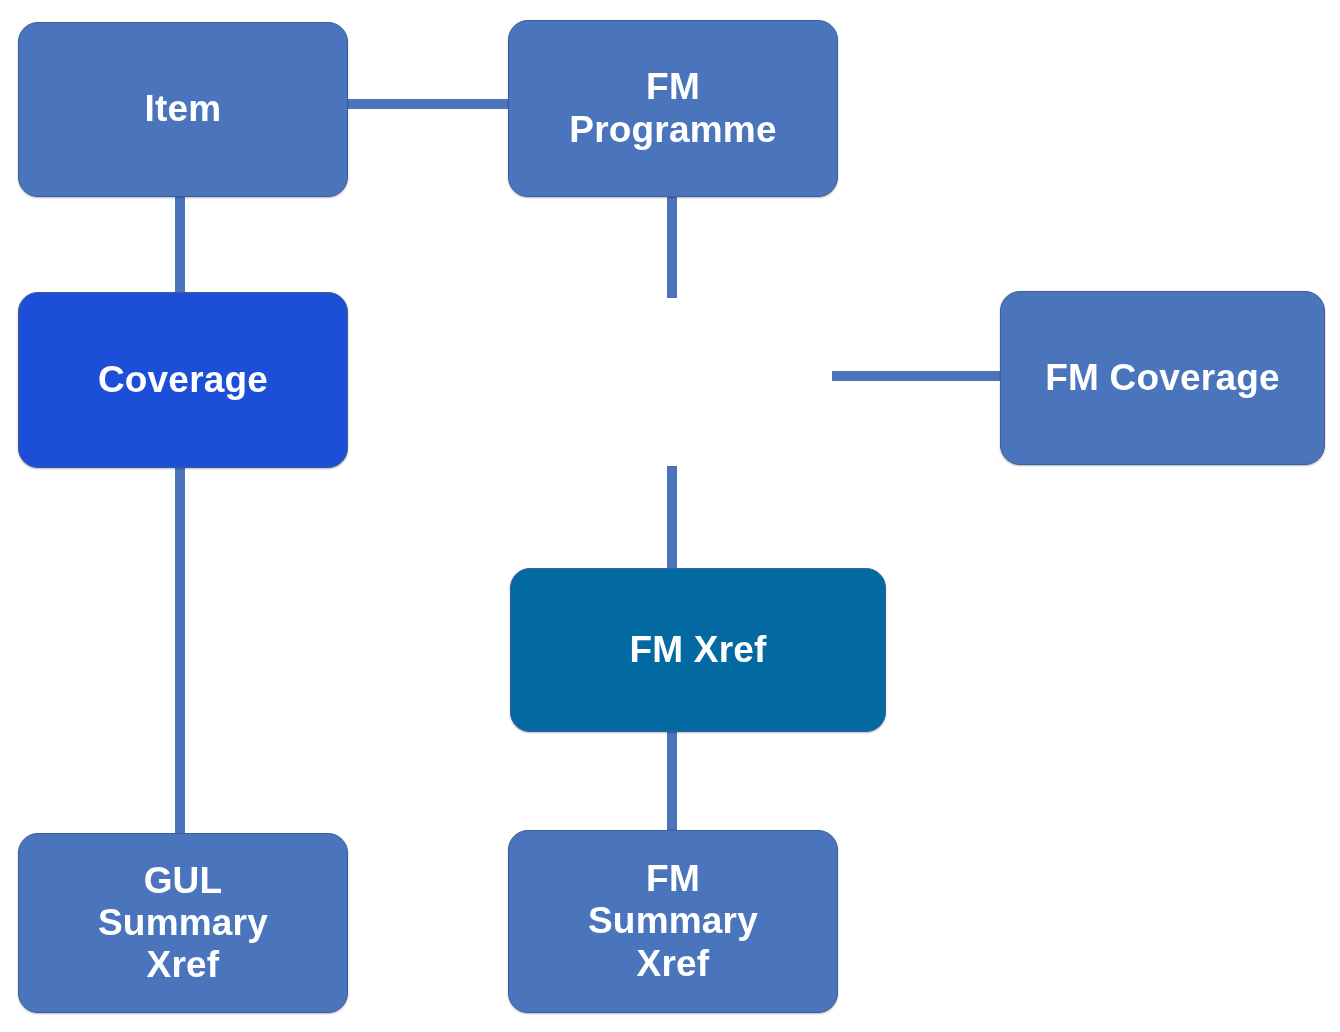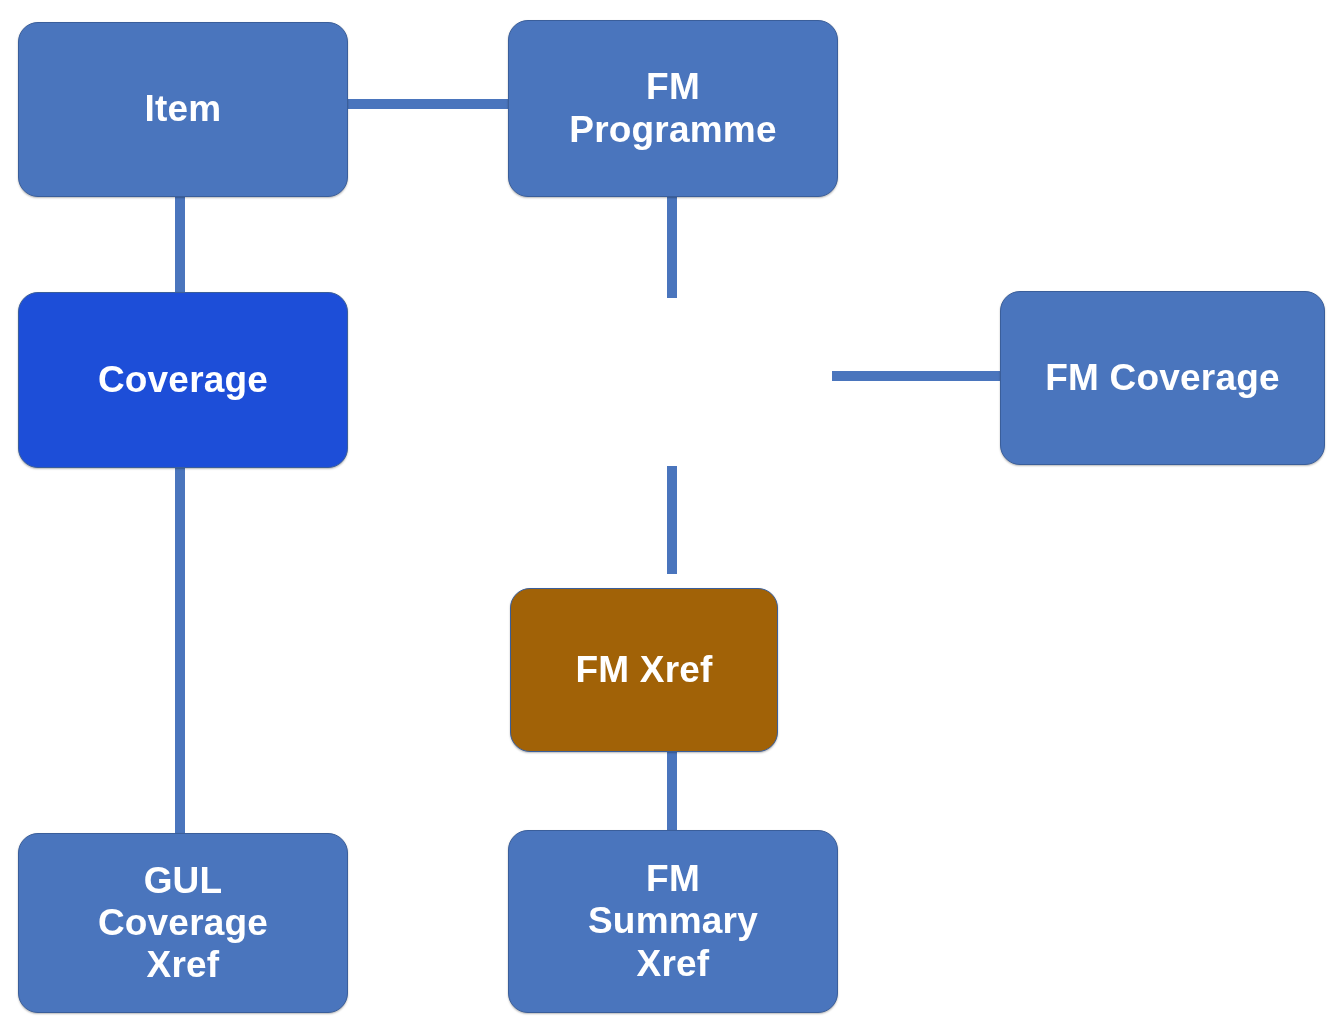--- a/index.html
+++ b/index.html
@@ -72,27 +72,27 @@
 
   <div class="node-box" style="left: 18px; top: 292px; width: 330px; height: 176px; background: #1d4ed8; border-color: rgb(58, 94, 154);">
     <span class="node-label" style="color: rgb(255, 255, 255);">Coverage</span>
   </div>
 
 
   <div class="node-box" style="left: 1000px; top: 291px; width: 325px; height: 174px; background: rgb(74, 117, 189); border-color: rgb(58, 94, 154);">
     <span class="node-label" style="color: rgb(255, 255, 255);">FM Coverage</span>
   </div>
 
-  <div class="node-box" style="left: 510px; top: 568px; width: 268px; height: 164px; background: #a16207; border-color: rgb(58, 94, 154); margin-top: 20px;">
+  <div class="node-box" style="left: 510px; top: 568px; width: 376px; height: 164px; background: #0369a1; border-color: rgb(58, 94, 154);">
     <span class="node-label" style="color: rgb(255, 255, 255);">FM Xref</span>
   </div>
 
   <div class="node-box" style="left: 18px; top: 833px; width: 330px; height: 180px; background: rgb(74, 117, 189); border-color: rgb(58, 94, 154);">
     <span class="node-label" style="color: rgb(255, 255, 255);">GUL
-Coverage
+Summary
 Xref</span>
   </div>
 
   <div class="node-box" style="left: 508px; top: 830px; width: 330px; height: 183px; background: rgb(74, 117, 189); border-color: rgb(58, 94, 154);">
     <span class="node-label" style="color: rgb(255, 255, 255);">FM
 Summary
 Xref</span>
   </div>
 
 </div>

